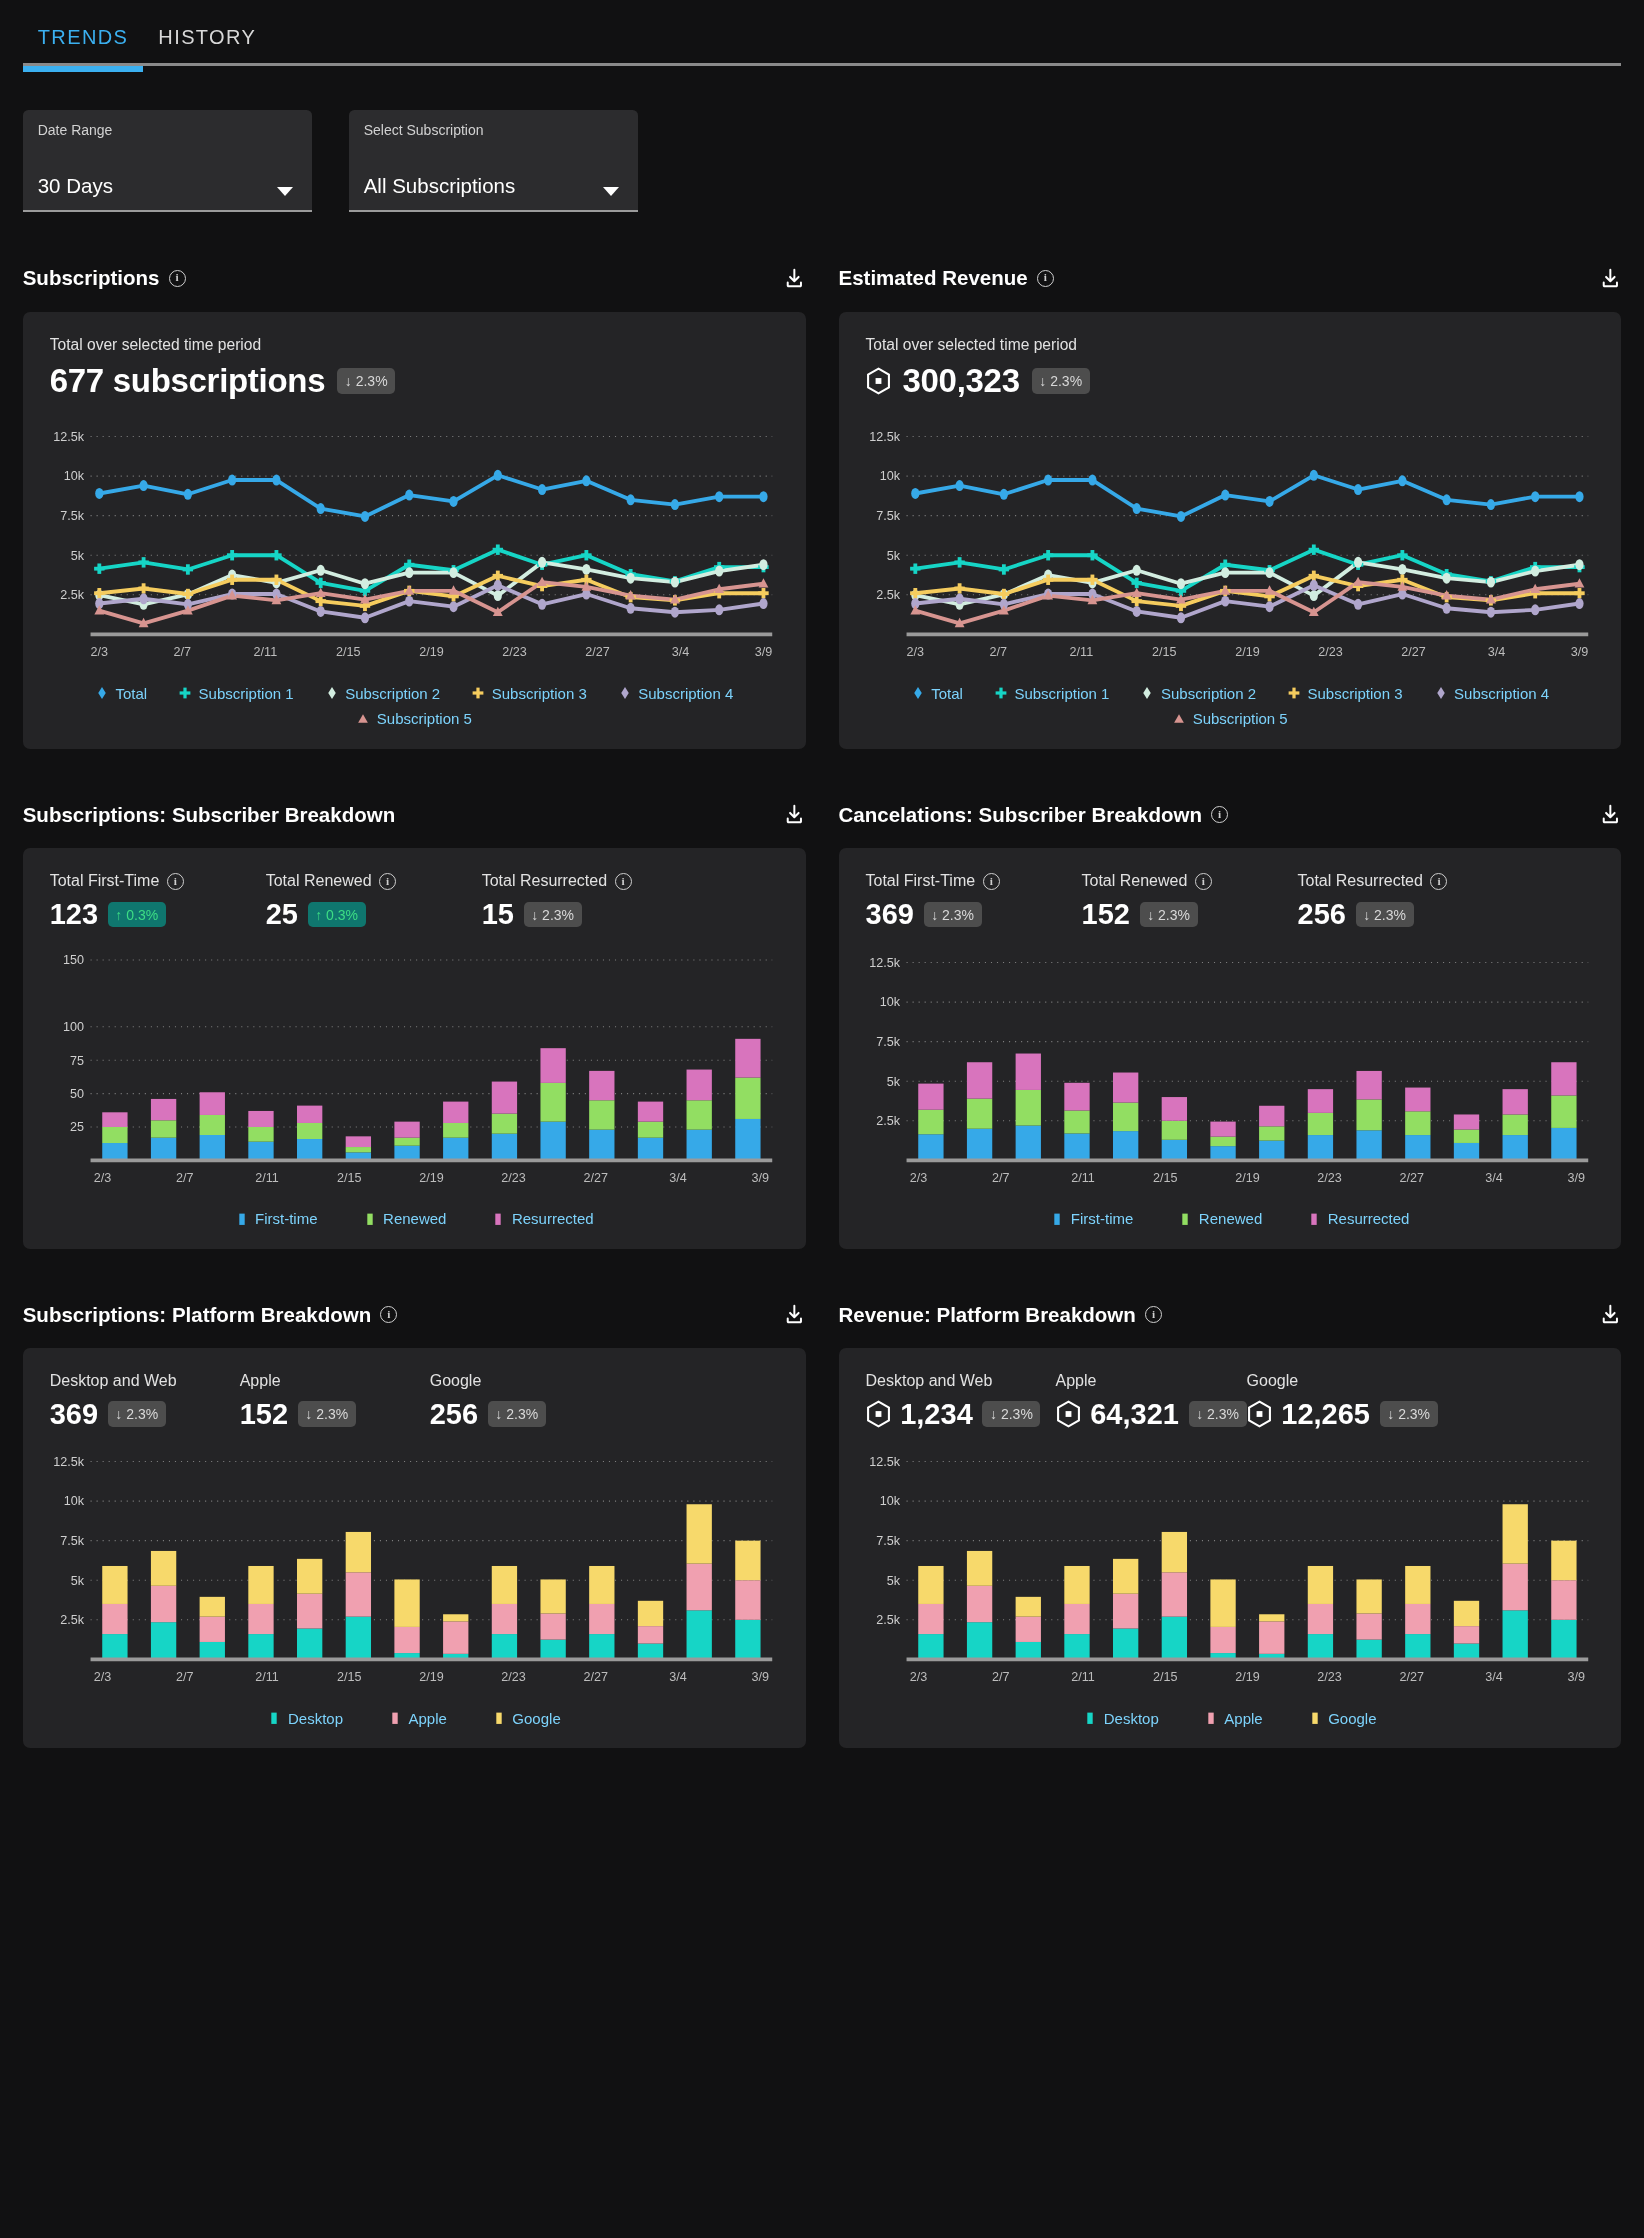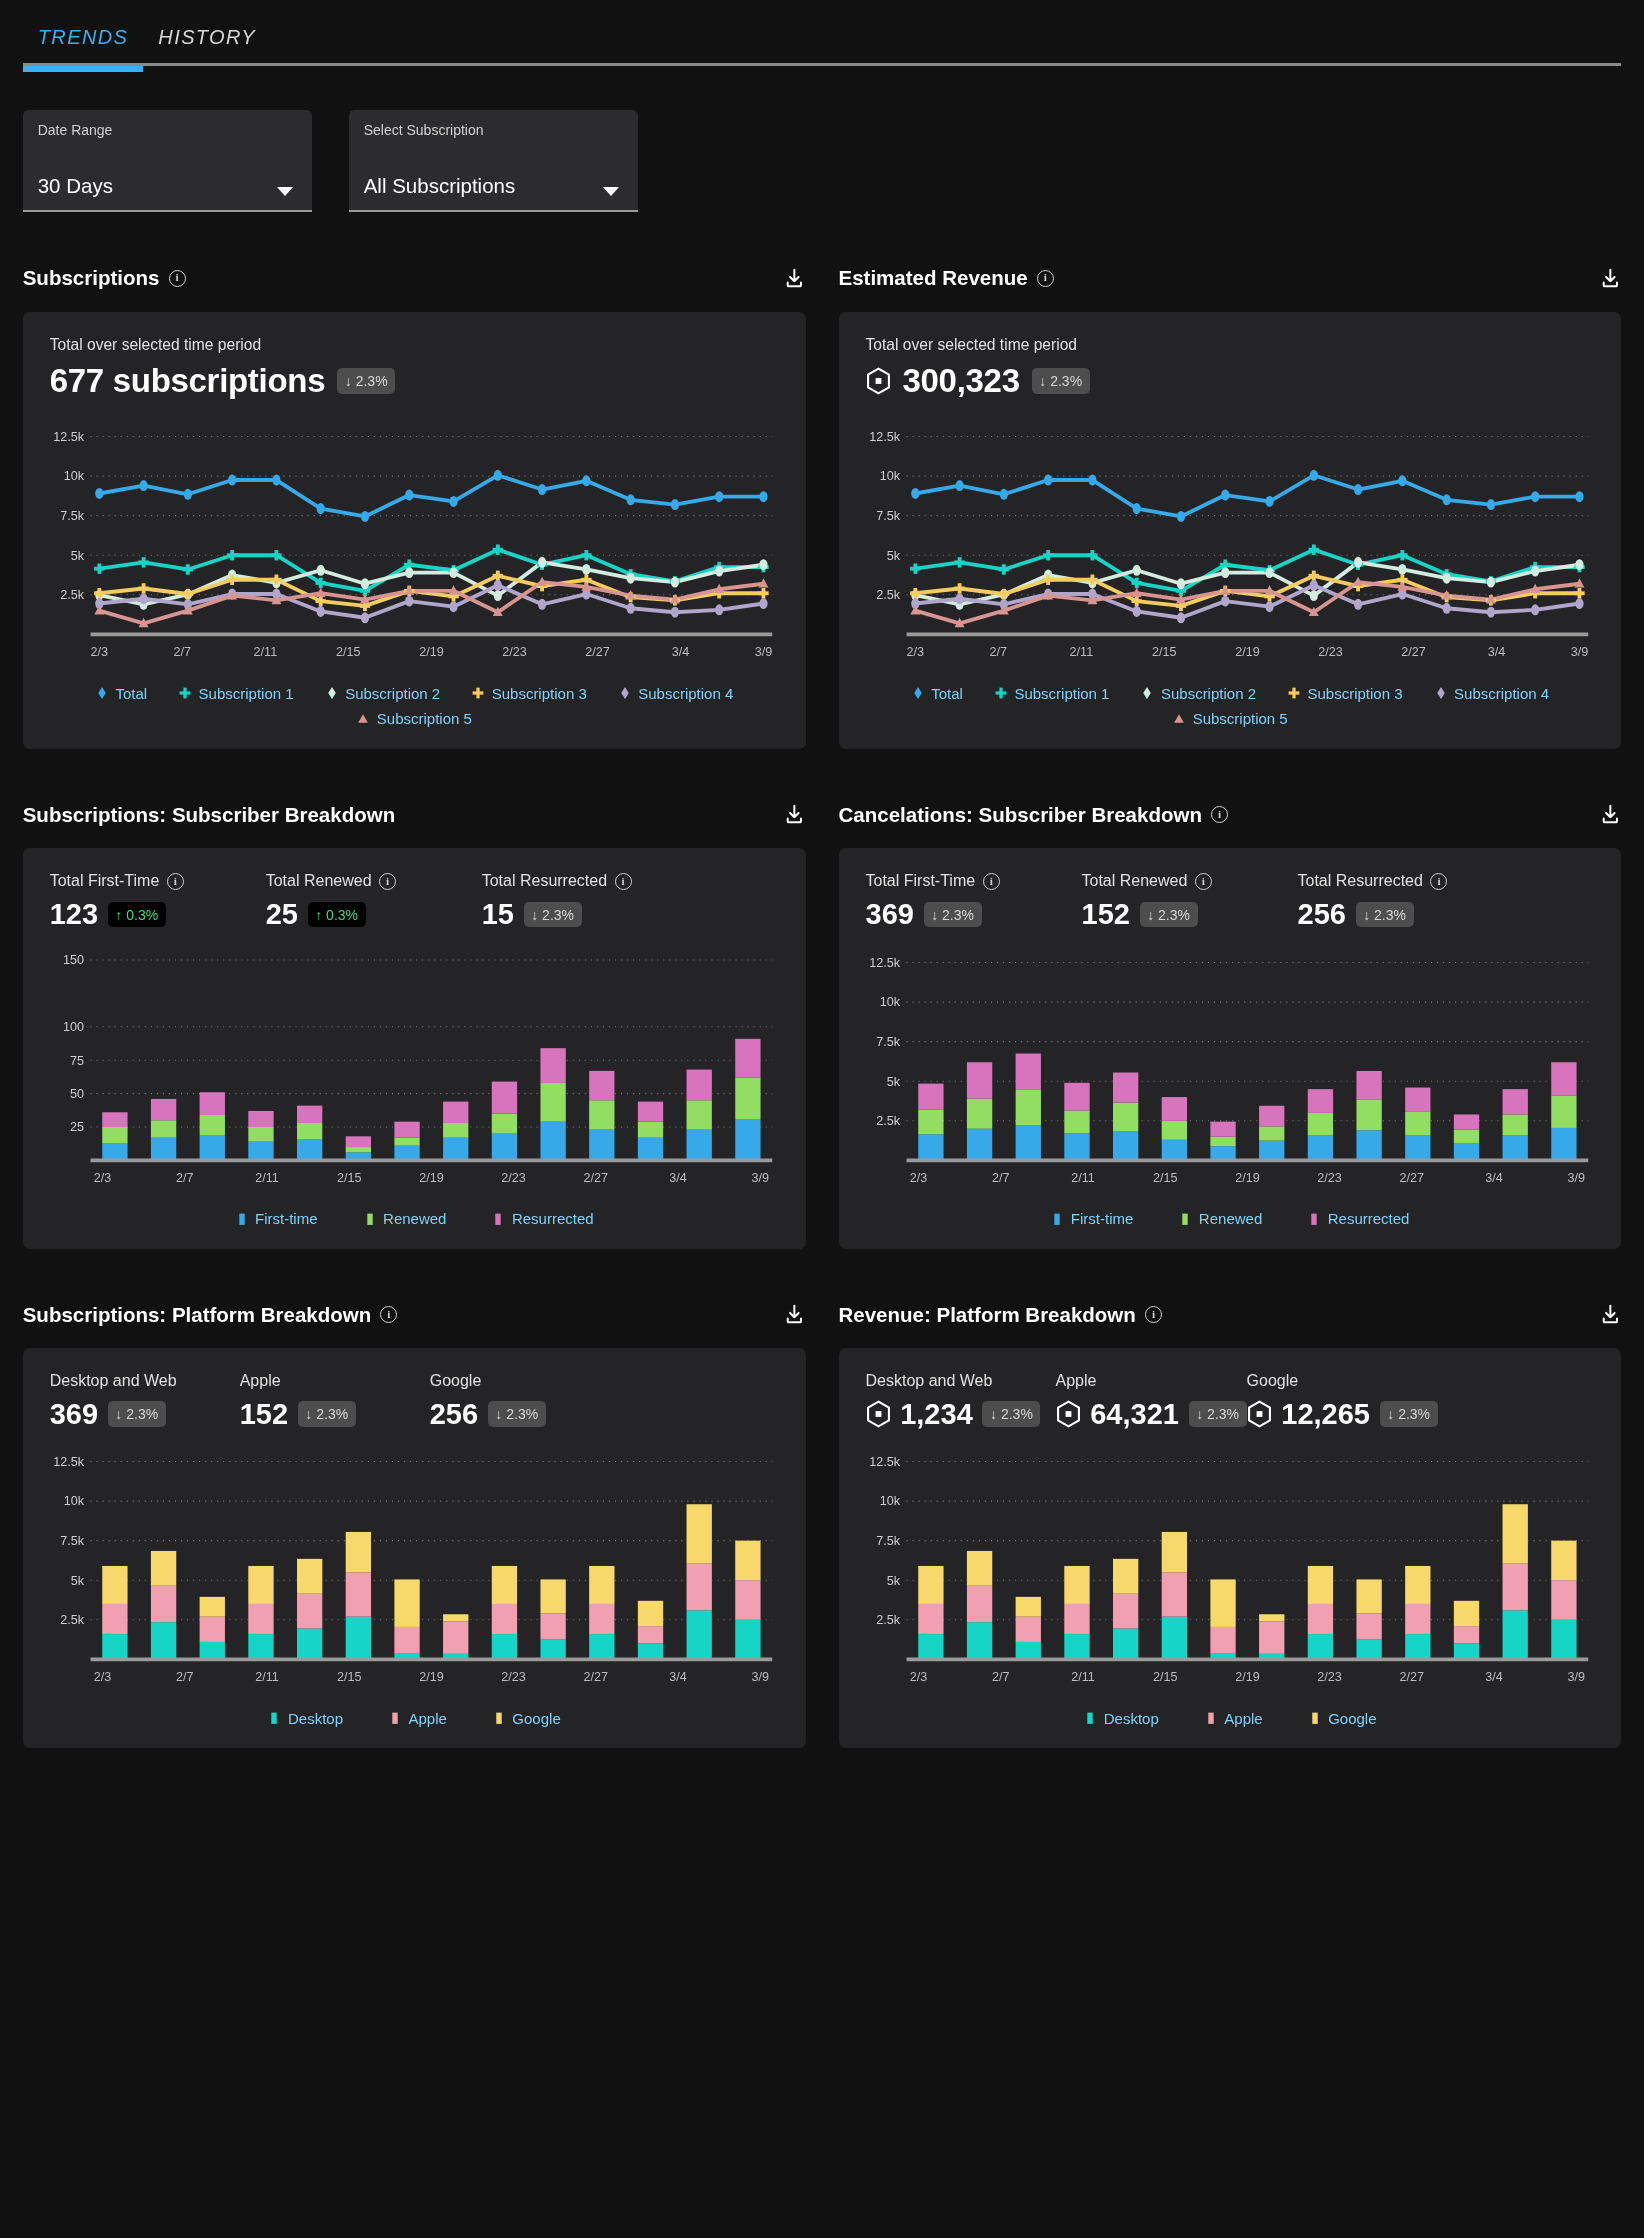--- a/index.html
+++ b/index.html
@@ -26,21 +26,20 @@
   }
   .tab {
     position: relative;
     padding: 26px 15px 21.6px 15px;
     font-size: 20px;
     letter-spacing: 1.4px;
     color: #d8d8d8;
     cursor: pointer;
     background: none; border: none;
     font-family: "Liberation Sans", sans-serif;
-    font-style: italic;
   }
   .tab.active { color: #3bb0f0; }
   .tab.active::after {
     content: ""; position: absolute;
     left: 0; right: 0; bottom: -1.1px;
     height: 5.4px; background: #3bb0f0;
   }
 
   
   .filters { display: flex; gap: 37px; padding: 39px 22.7px 0 22.7px; }
@@ -100,21 +99,21 @@
   
   .kpi-sub { font-size: 15.6px; color: #e2e2e2; margin-bottom: 8.6px; }
   .kpi-row { display: flex; align-items: center; gap: 12px; margin-bottom: 13px; }
   .kpi-val { font-size: 33px; font-weight: bold; letter-spacing: -0.3px; white-space: nowrap; }
   .coin { width: 25px; height: 28px; flex: none; }
   .badge {
     display: inline-flex; align-items: center; gap: 4.3px;
     font-size: 14px; border-radius: 4.9px; padding: 4.9px 7.6px;
     background: #4d4d4d; color: #d8d8d8; white-space: nowrap;
   }
-  .badge.up { background: #000000; color: #3ddc84; }
+  .badge.up { background: #0f766e; color: #3ddc84; }
 
   .kpi-multi { display: flex; gap: 0; margin-bottom: 7.6px; }
   .kpi-multi .col { min-width: 216px; }
   .kpi-multi .col.narrow { min-width: 190px; }
   .kpi-multi .cap { display: flex; align-items: center; gap: 7.6px; font-size: 16px; color: #e2e2e2; margin-bottom: 7.6px; }
   .kpi-multi .num { display: flex; align-items: center; gap: 9.7px; }
   .kpi-multi .num .v { font-size: 29px; font-weight: bold; }
 
   
   .plot { position: relative; width: 100%; }

